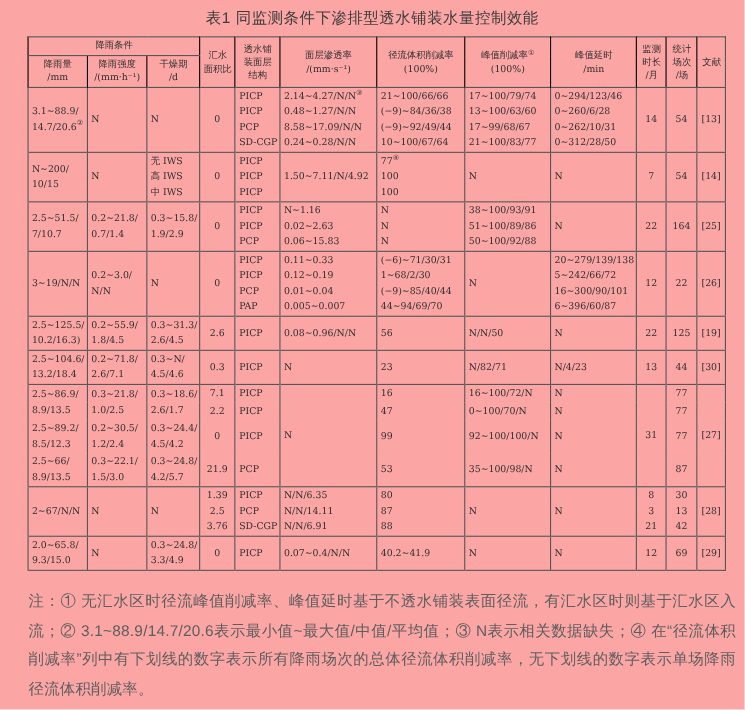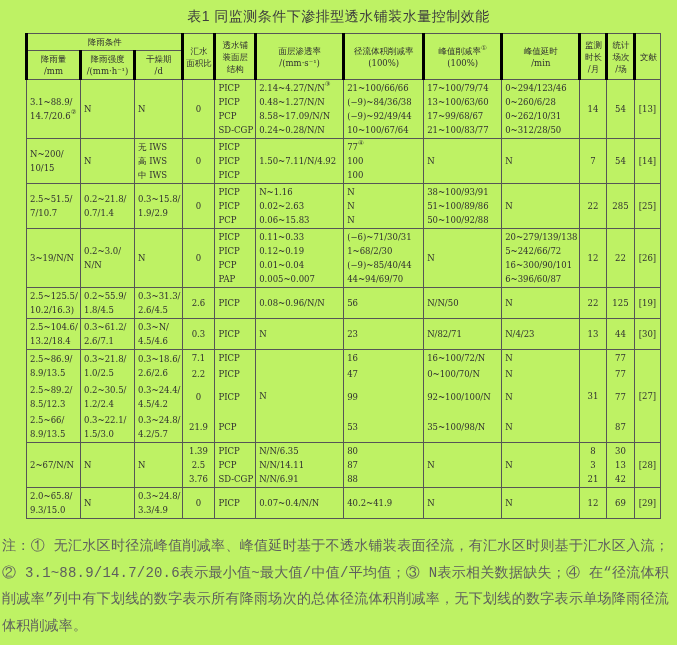--- a/index.html
+++ b/index.html
@@ -1,16 +1,16 @@
 <!DOCTYPE html>
 <html><head>
 <meta charset="utf-8">
 <style>
   html,body{margin:0;padding:0;background:#ffffff;}
-  .canvas{position:relative;width:677px;height:645px;background:#bef264;overflow:hidden;}
+  .canvas{position:relative;width:677px;height:645px;background:#fca5a5;overflow:hidden;}
   .title{
     text-align:center;
     font-family:"Liberation Sans",sans-serif;
     font-size:14px;
     color:#3d3d3d;
     padding-top:8px;
     letter-spacing:0.5px;
   }
   table.tbl{
     border-collapse:collapse;
@@ -20,40 +20,40 @@
   }
   th,td{
     font-family:"DejaVu Serif",serif;
     font-weight:normal;
     font-size:8.5px;
     color:#303030;
     vertical-align:middle;
     overflow:hidden;
   }
   th{
-    border-left:3px solid #000000;
+    border-left:1px solid #000000;
     padding:2px 1px;
   }
   th .ln{line-height:12px;white-space:nowrap;}
   th.rg{border-bottom:1px solid #565656;}
   td{
     border-left:1px solid #565656;
     padding:1px 2px 1px 3px;
   }
   td .ln{line-height:14px;white-space:nowrap;}
   tr.gs td{border-top:1px solid #565656;}
   td.ctr{text-align:center;padding-left:1px;}
   sup.fn{font-size:6.5px;vertical-align:top;line-height:1;}
   .note{
-    font-family:Liberation Mono, monospace;
+    font-family:Liberation Sans, sans-serif;
     font-size:14px;
     line-height:26.5px;
     color:#5e5e5e;
     text-align:justify;
-    padding:14px 8px 0 2px;
+    padding:14px 8px 0 26px;
     letter-spacing:0.2px;
   }
 </style>
 </head>
 <body>
 
 <div class="canvas">
   <div class="title">表1 同监测条件下渗排型透水铺装水量控制效能</div>
   <table class="tbl">
     <colgroup>
@@ -265,21 +265,21 @@
             <div class="ln">51~100/89/86</div>
             <div class="ln">50~100/92/88</div>
           </td>
           <td>
             <div class="ln">N</div>
           </td>
           <td class="ctr">
             <div class="ln">22</div>
           </td>
           <td class="ctr">
-            <div class="ln">285</div>
+            <div class="ln">164</div>
           </td>
           <td class="ctr">
             <div class="ln">[25]</div>
           </td>
         </tr>
         <tr class="gs">
           <td>
             <div class="ln">3~19/N/N</div>
           </td>
           <td>
@@ -369,21 +369,21 @@
           <td class="ctr">
             <div class="ln">[19]</div>
           </td>
         </tr>
         <tr class="gs">
           <td>
             <div class="ln">2.5~104.6/</div>
             <div class="ln">13.2/18.4</div>
           </td>
           <td>
-            <div class="ln">0.3~61.2/</div>
+            <div class="ln">0.2~71.8/</div>
             <div class="ln">2.6/7.1</div>
           </td>
           <td>
             <div class="ln">0.3~N/</div>
             <div class="ln">4.5/4.6</div>
           </td>
           <td class="ctr">
             <div class="ln">0.3</div>
           </td>
           <td>
@@ -415,21 +415,21 @@
           <td rowspan="2">
             <div class="ln">2.5~86.9/</div>
             <div class="ln">8.9/13.5</div>
           </td>
           <td rowspan="2">
             <div class="ln">0.3~21.8/</div>
             <div class="ln">1.0/2.5</div>
           </td>
           <td rowspan="2">
             <div class="ln">0.3~18.6/</div>
-            <div class="ln">2.6/2.6</div>
+            <div class="ln">2.6/1.7</div>
           </td>
           <td class="ctr">
             <div class="ln">7.1</div>
           </td>
           <td>
             <div class="ln">PICP</div>
           </td>
           <td rowspan="4">
             <div class="ln">N</div>
           </td>

